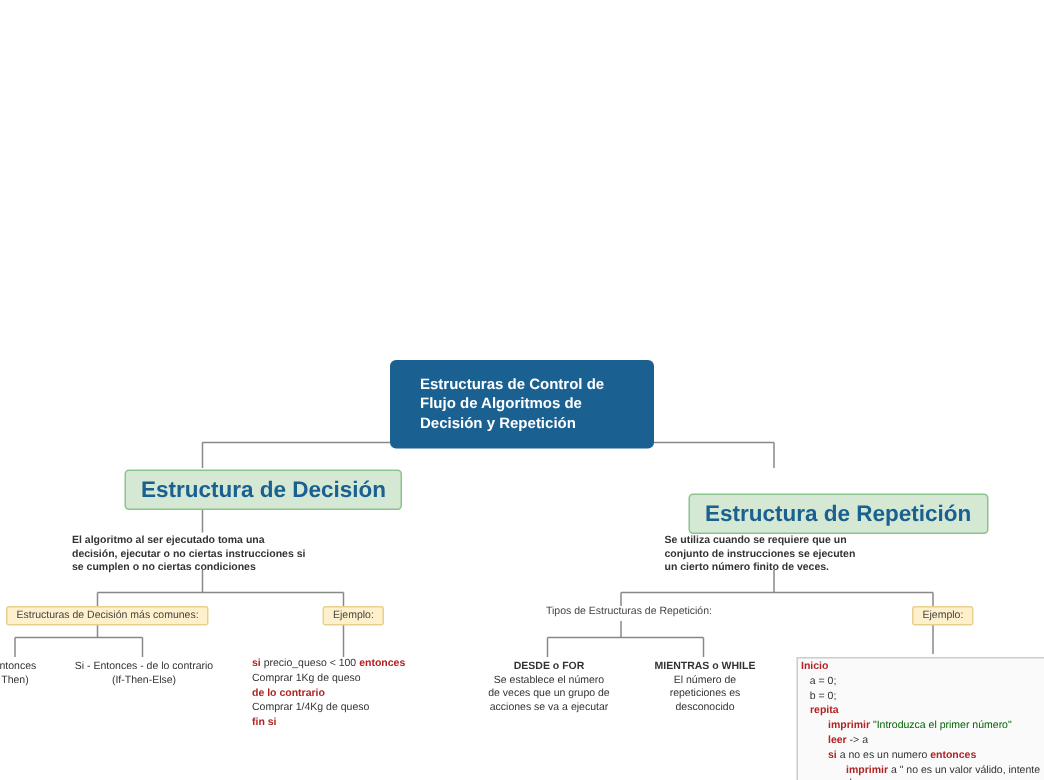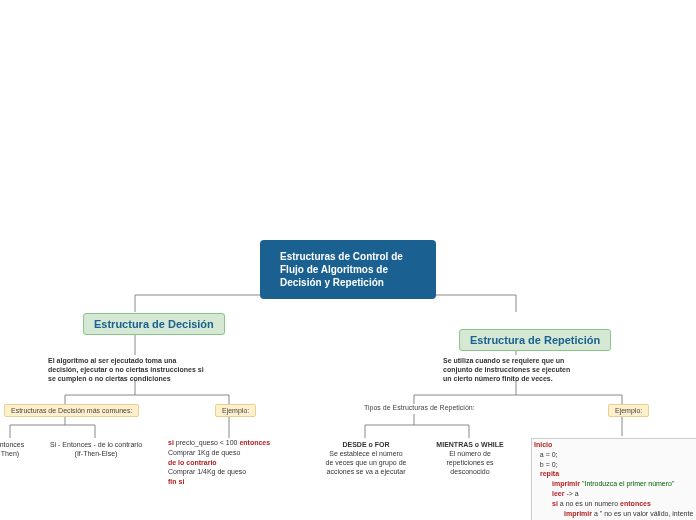--- a/index.html
+++ b/index.html
@@ -26,21 +26,21 @@
     width: 176px;
     text-align: left;
     line-height: 1.3;
   }
   .branch-box {
     background: #d4e8d4;
     border: 1px solid #8bc48b;
     border-radius: 3px;
     padding: 4px 10px;
     font-weight: bold;
-    font-size: 11px;
+    font-size: 15px;
     color: #1a6091;
   }
   .tag-box {
     background: #fff0cc;
     border: 1px solid #e8d090;
     border-radius: 2px;
     padding: 2px 6px;
     font-size: 7px;
     color: #444;
   }

